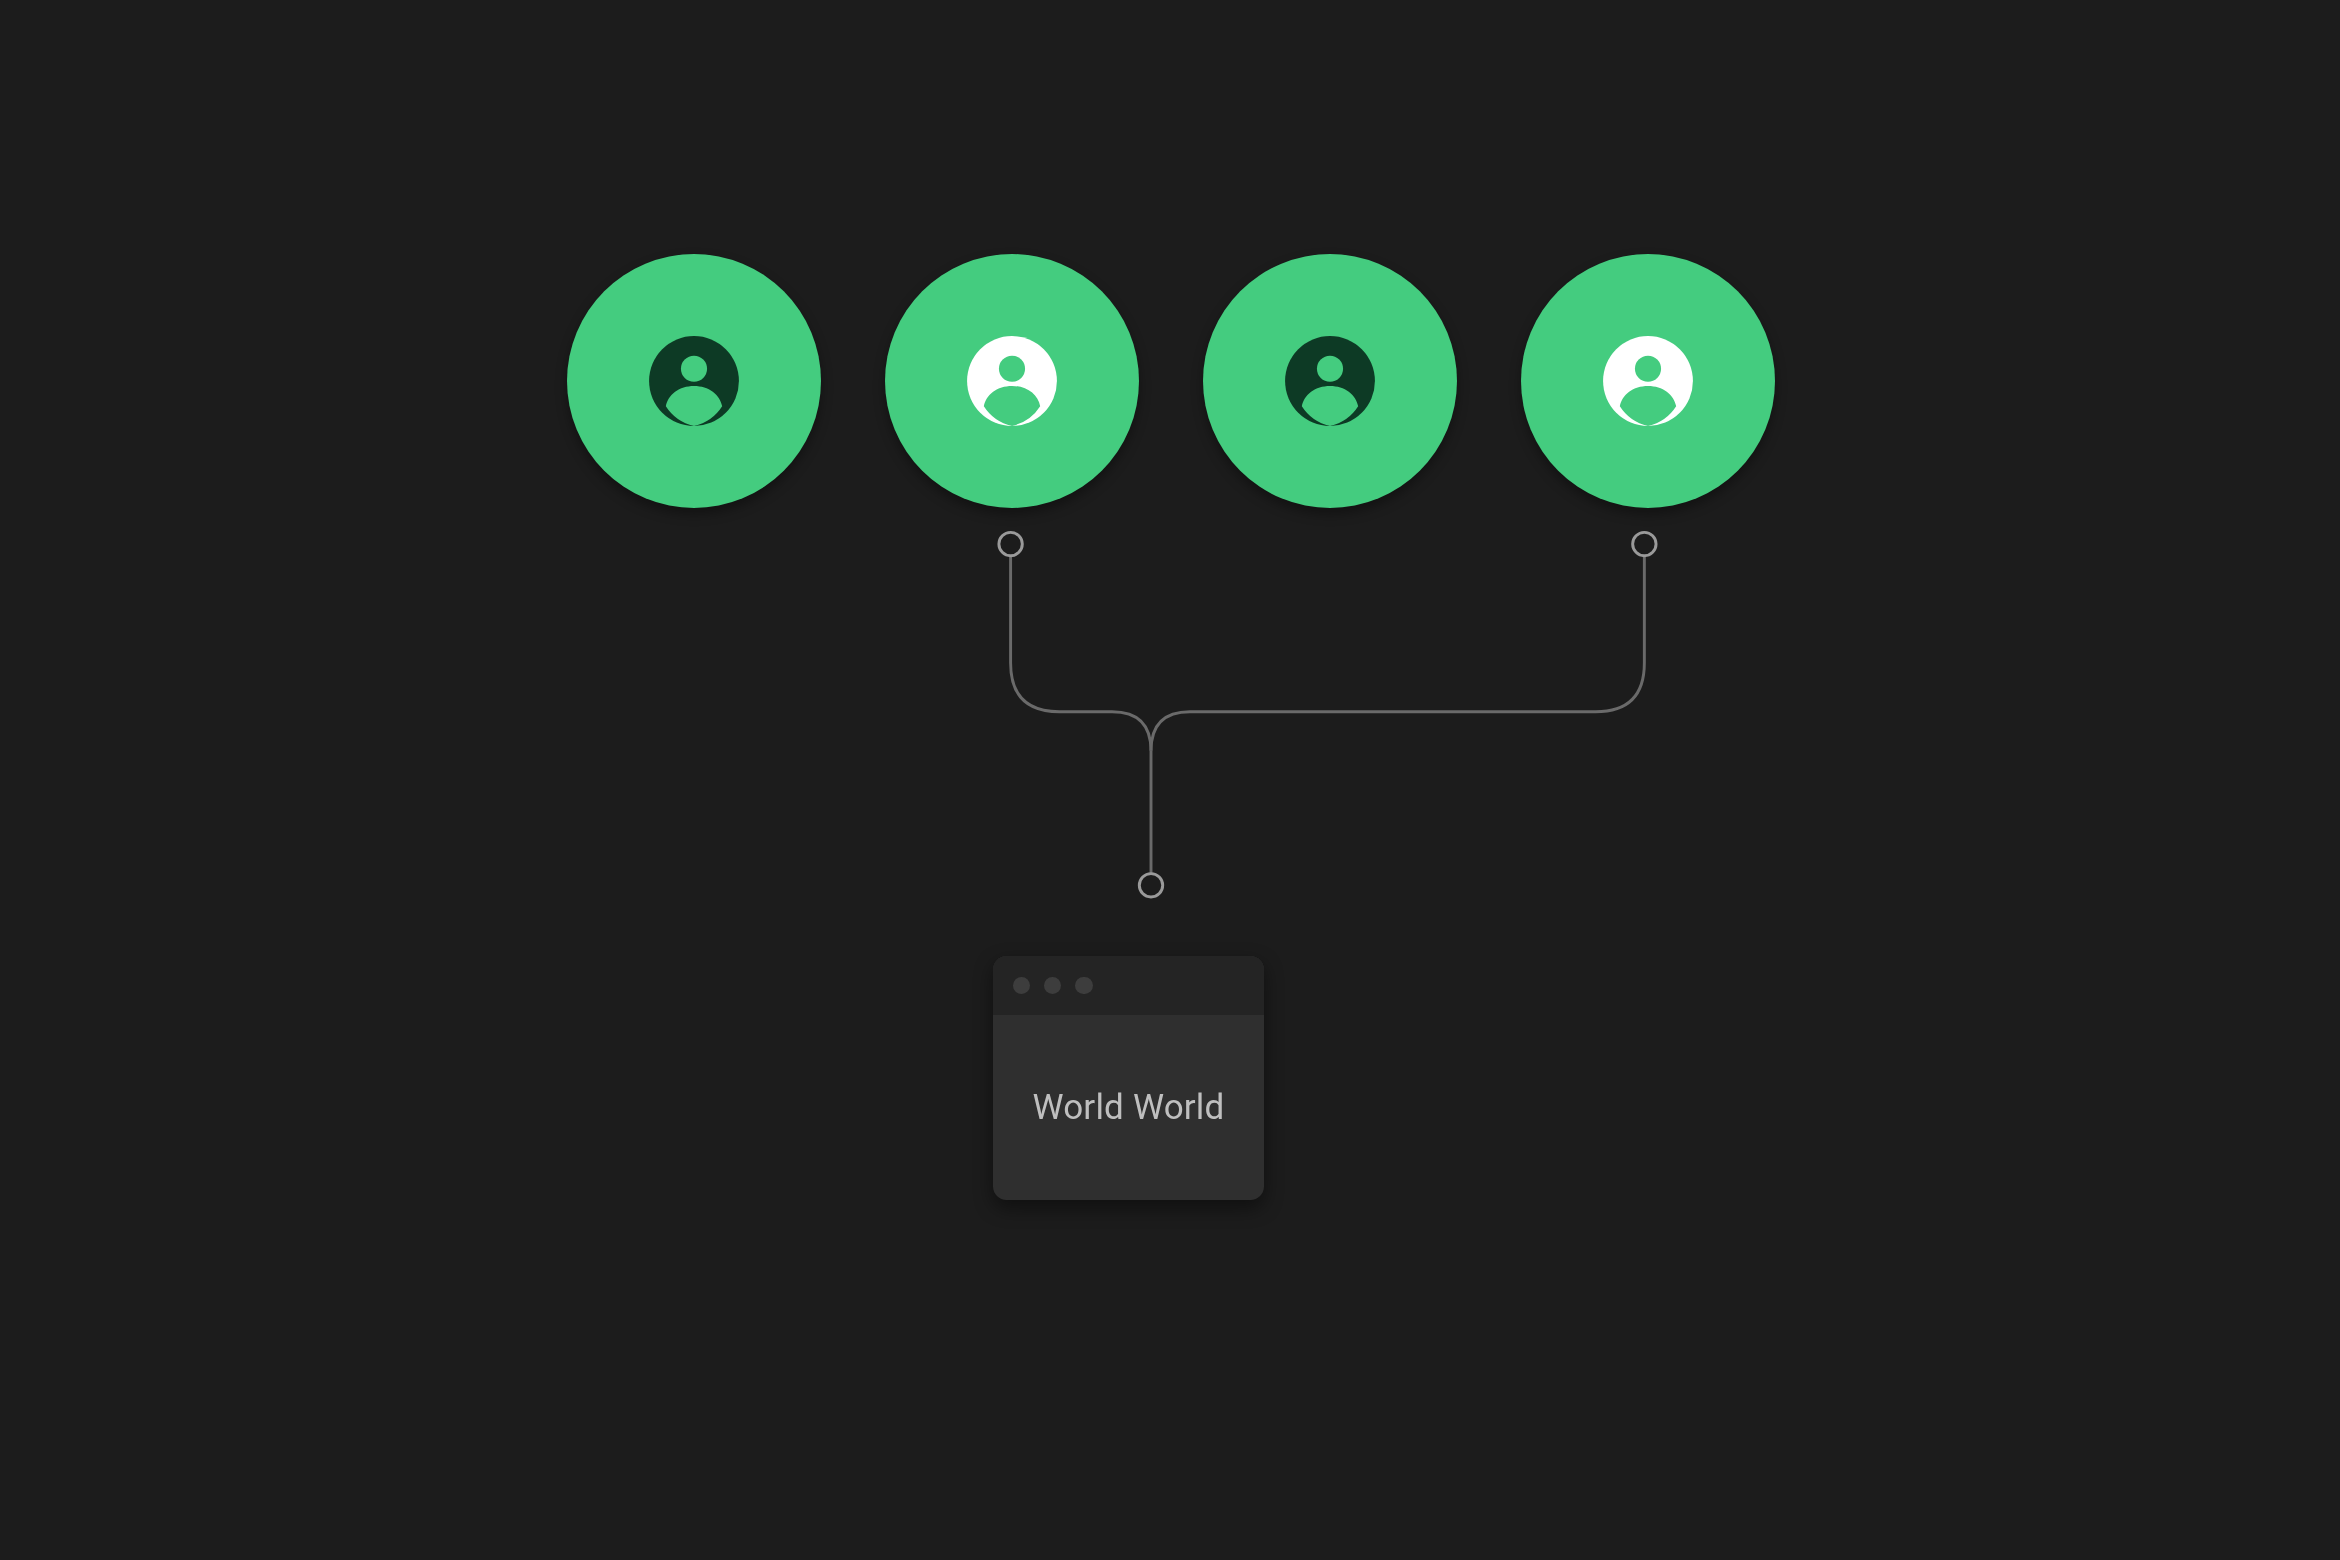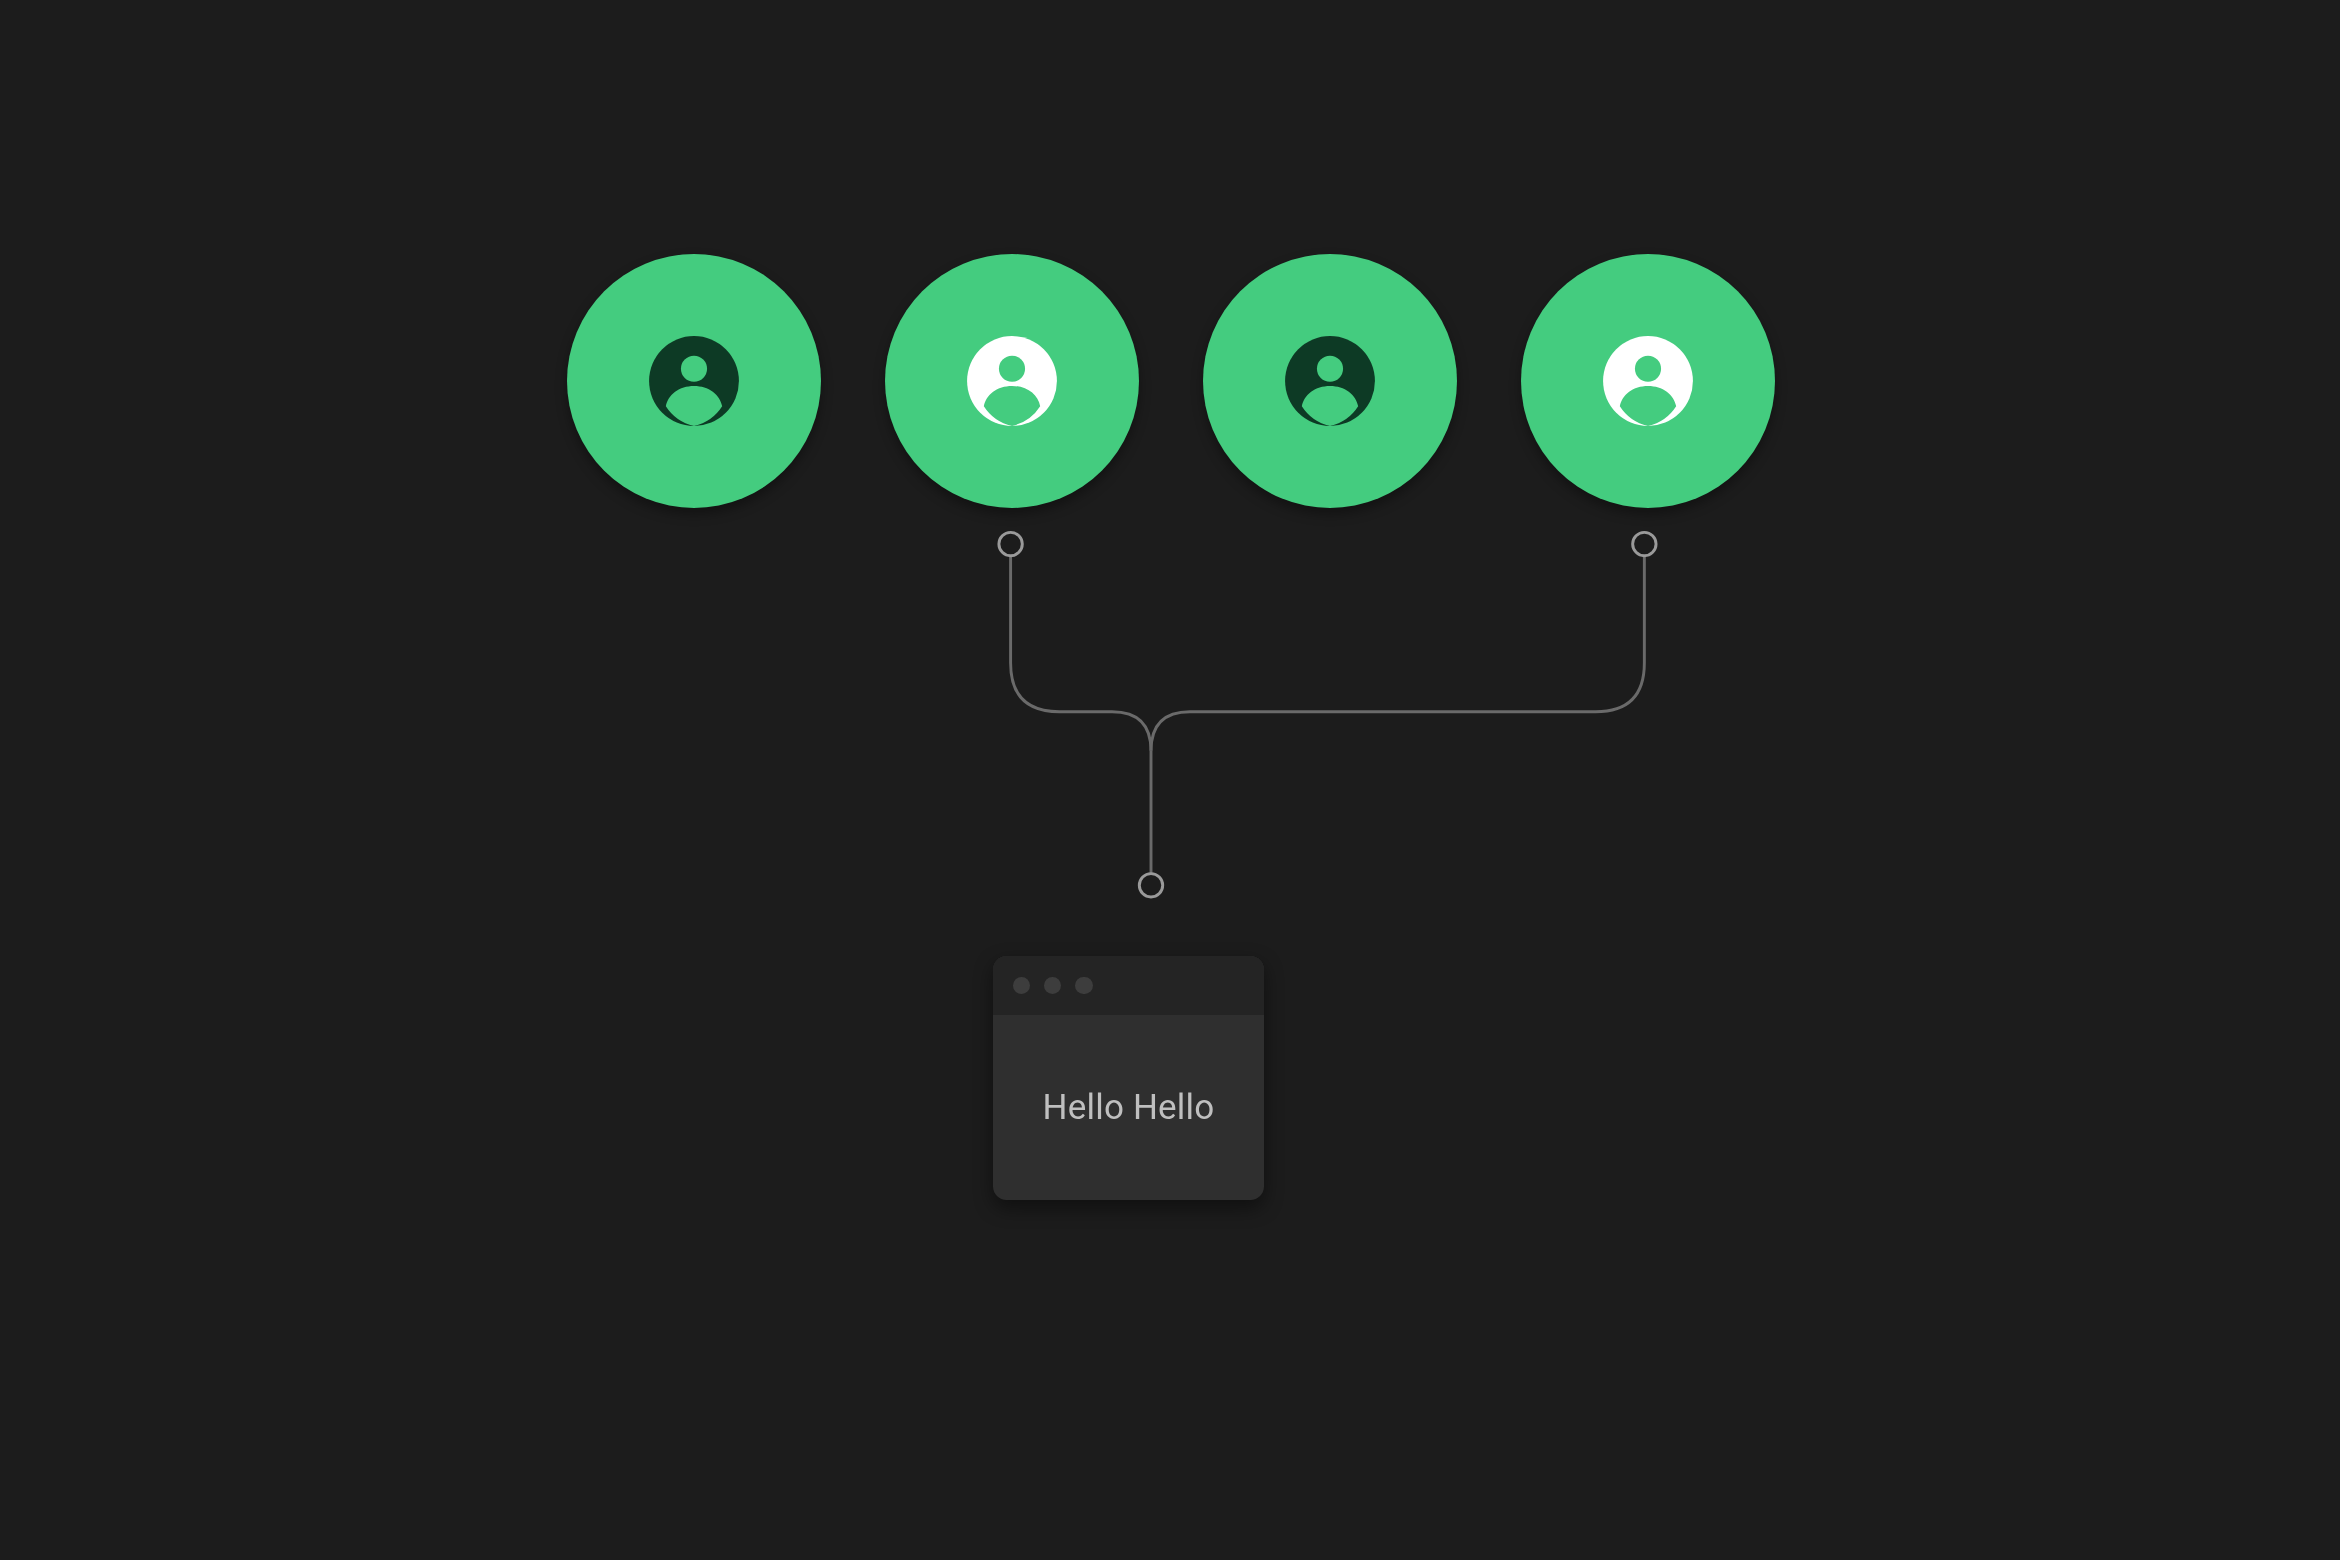--- a/index.html
+++ b/index.html
@@ -141,18 +141,18 @@
     </div>
   </div>
 
   <div class="browser-card">
     <div class="browser-titlebar">
       <div class="traffic-dot"></div>
       <div class="traffic-dot"></div>
       <div class="traffic-dot"></div>
     </div>
     <div class="browser-body">
-      <div class="browser-body-text">Hello Hello</div>
+      <div class="browser-body-text">World World</div>
     </div>
   </div>
 
 </div>
 
 
 </body></html>

